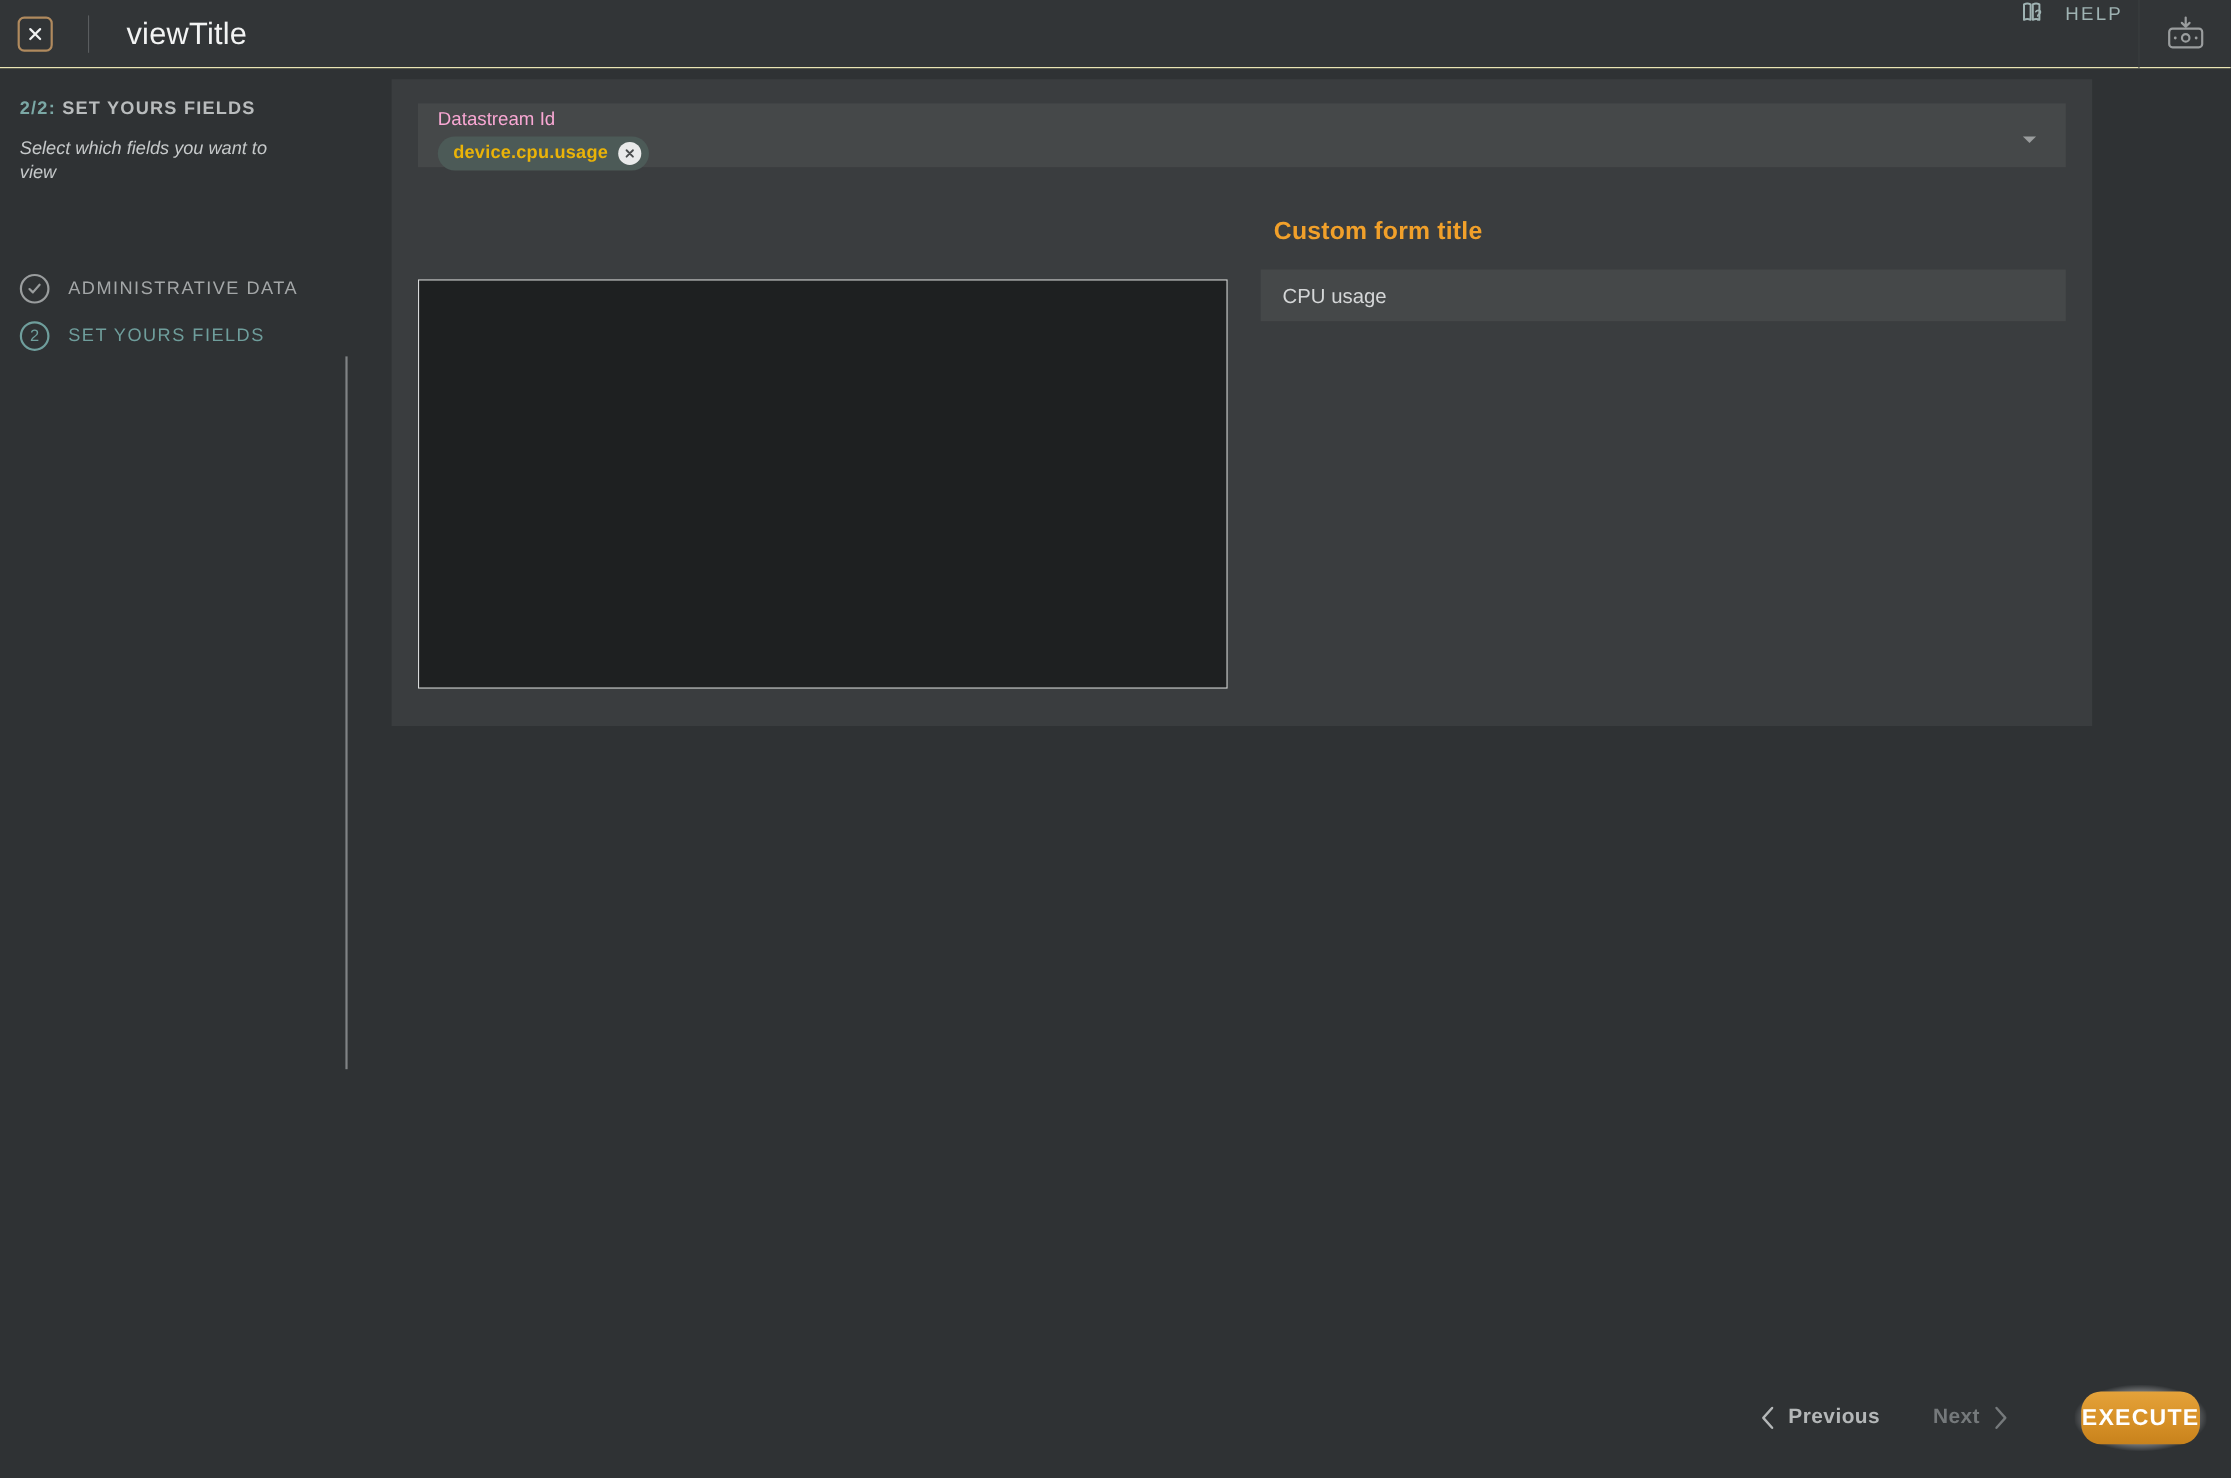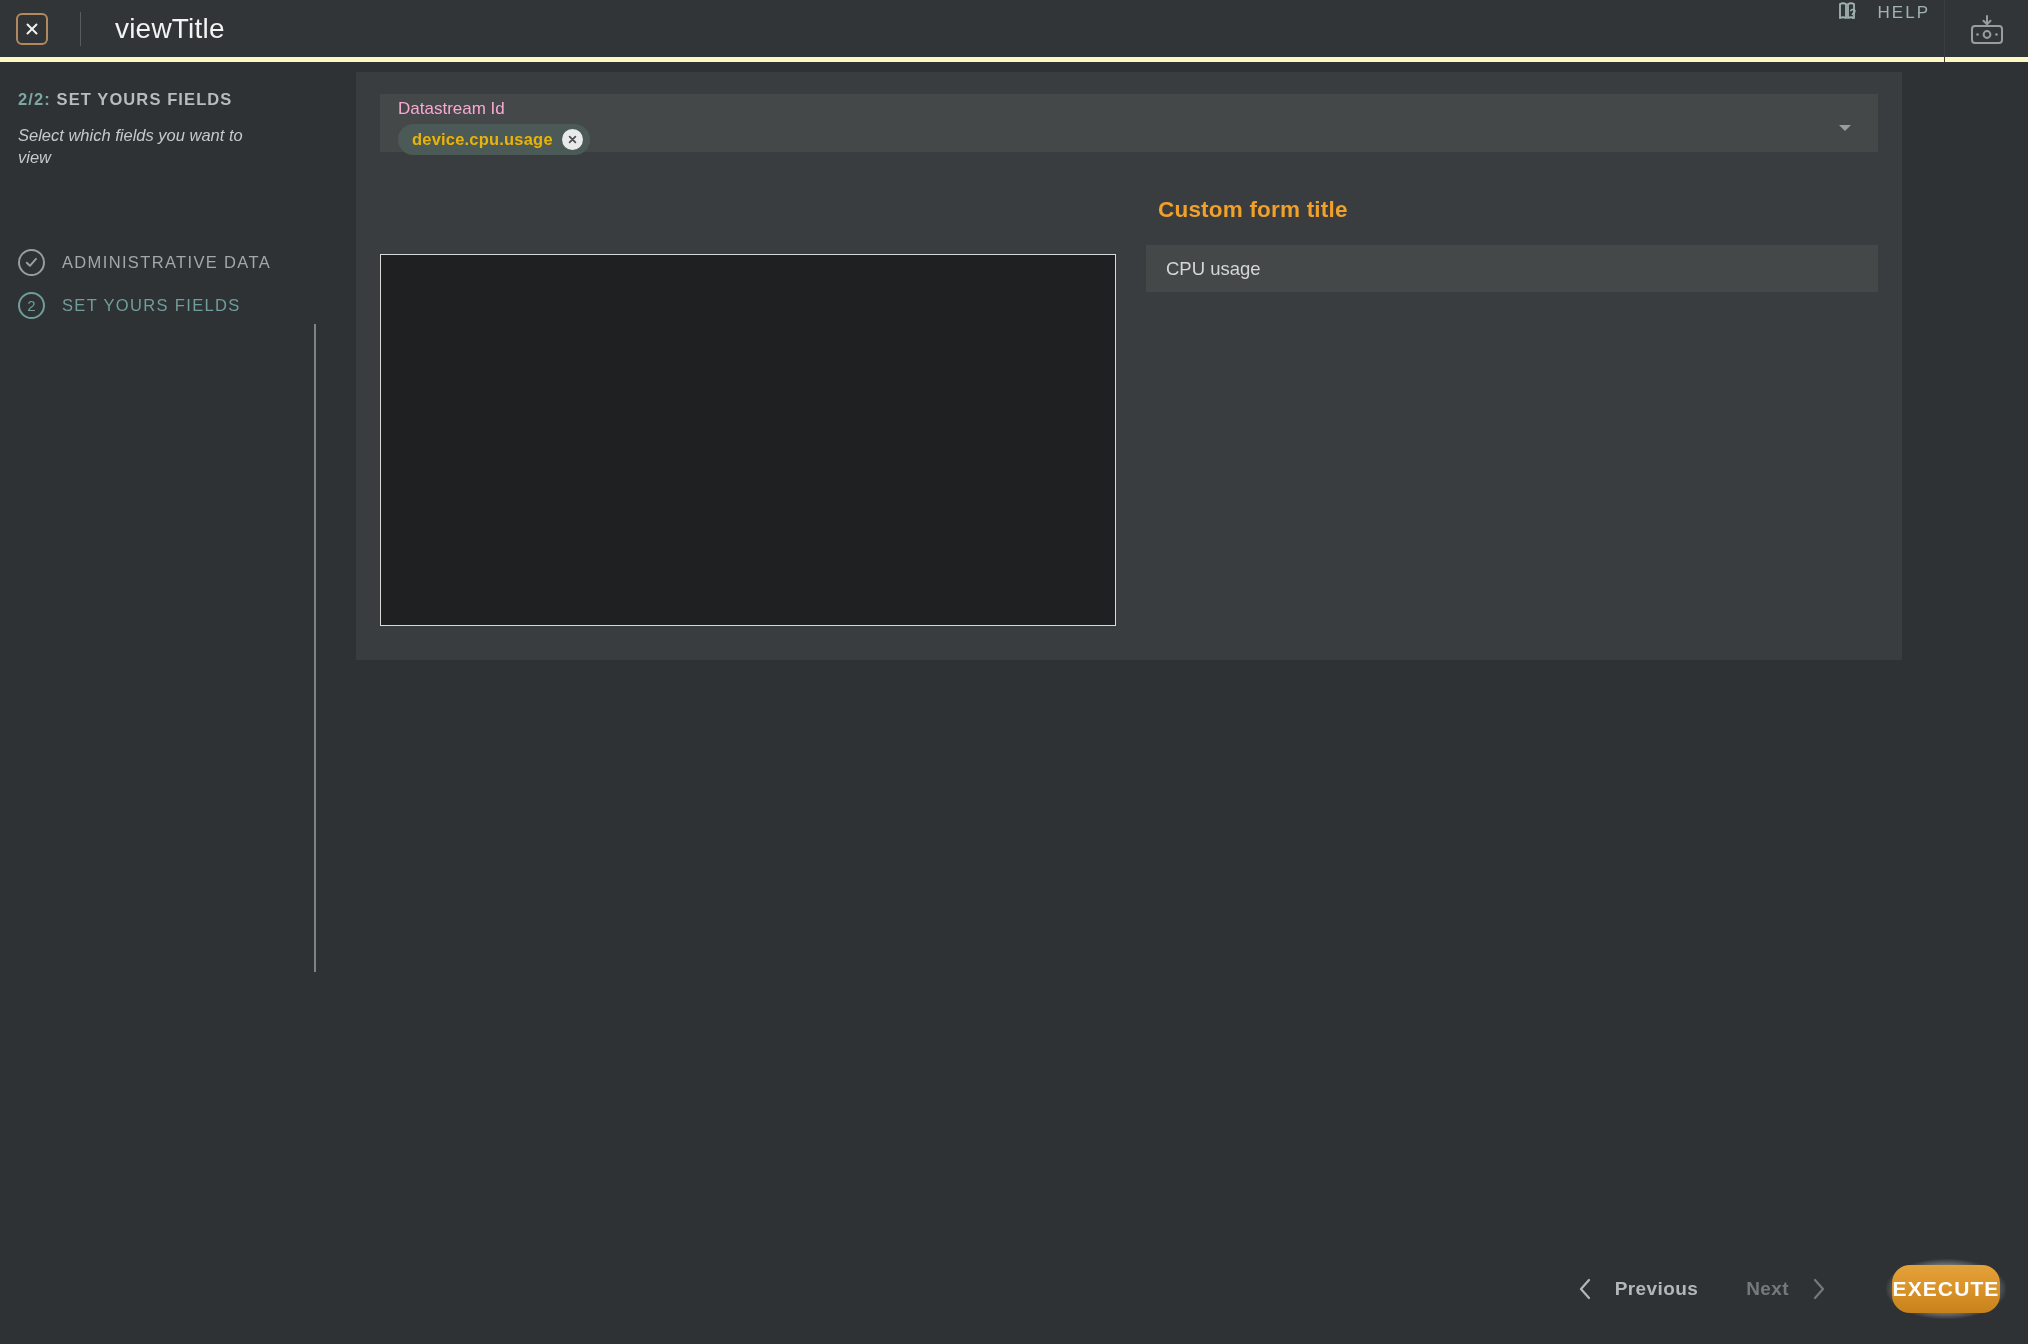--- a/index.html
+++ b/index.html
@@ -17,21 +17,21 @@
     background: #2f3234;
   }
 
   
   .topbar {
     position: absolute;
     top: 0; left: 0;
     width: 2028px;
     height: 62px;
     background: #323537;
-    border-bottom: 5px solid #fef9c3;
+    border-bottom: 1px solid #fef9c3;
     display: flex;
     align-items: center;
   }
   .close-btn {
     margin-left: 16px;
     width: 32px; height: 32px;
     border: 2px solid #b08a5e;
     border-radius: 6px;
     display: flex; align-items: center; justify-content: center;
     cursor: pointer;
@@ -256,21 +256,21 @@
     height: 110px;
     width: 1100px;
     display: flex;
     align-items: center;
     justify-content: flex-end;
     padding-right: 22px;
   }
   .nav-btn {
     display: flex;
     align-items: center;
-    gap: 23px;
+    gap: 12px;
     font-size: 19px;
     font-weight: 700;
     letter-spacing: 0.4px;
     cursor: pointer;
     padding: 8px 10px;
   }
   .nav-prev { color: #b4b7b8; }
   .nav-next { color: #75797b; margin-left: 28px; cursor: default; }
   .execute-wrap {
     margin-left: 50px;

